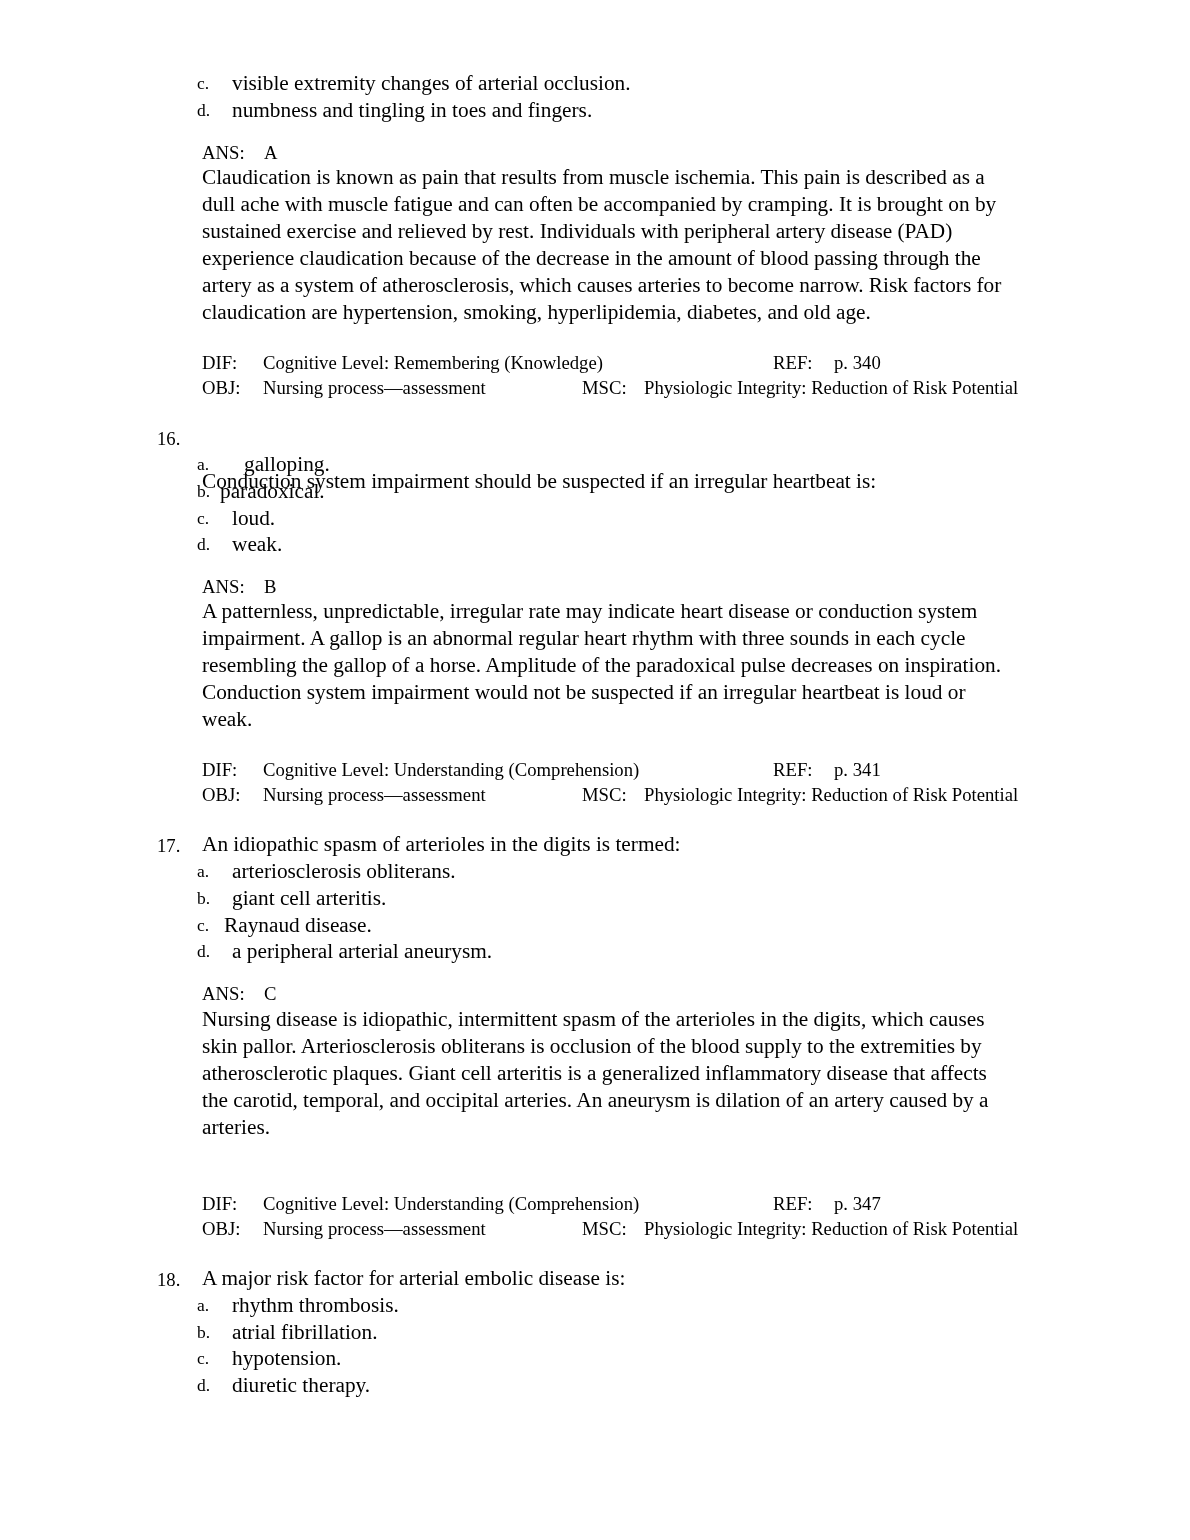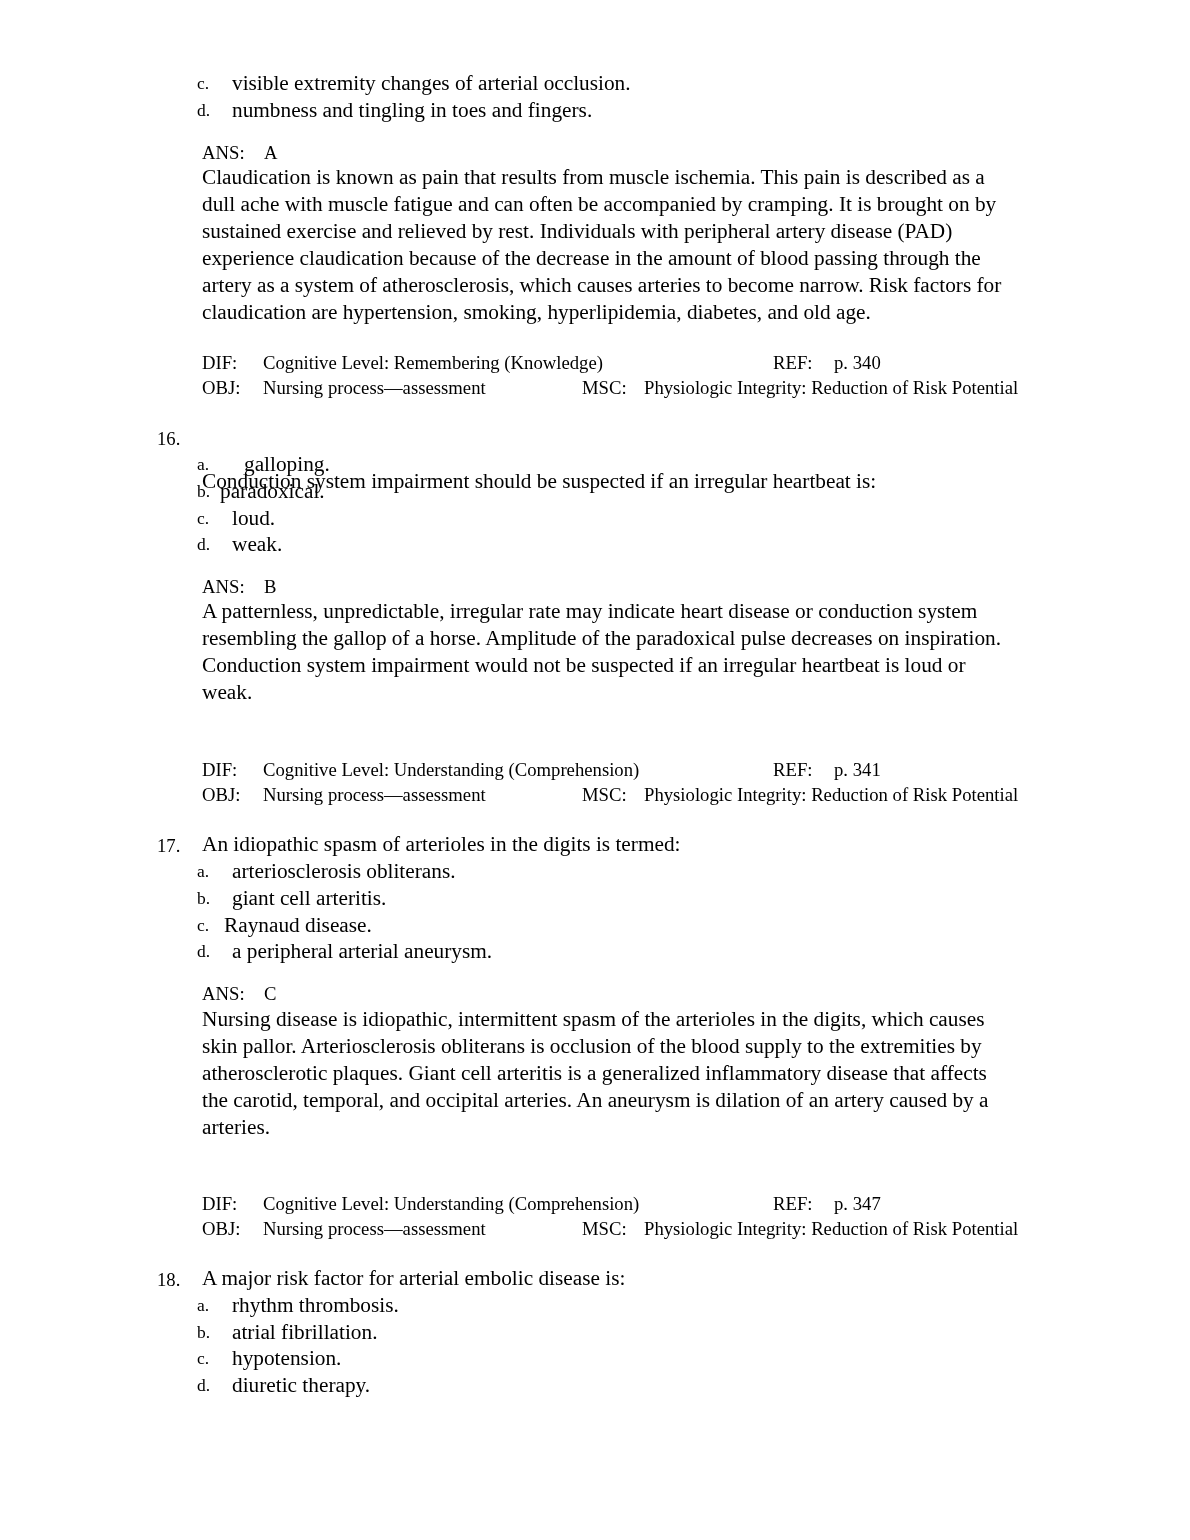--- a/index.html
+++ b/index.html
@@ -57,20 +57,21 @@
     <span class="abs optlet" style="left:197px;top:508px;">c.</span>
     <span class="abs big" style="left:232px;top:505px;">loud.</span>
     <span class="abs optlet" style="left:197px;top:534px;">d.</span>
     <span class="abs big" style="left:232px;top:531px;">weak.</span>
 
     <span class="abs small" style="left:202px;top:574px;">ANS:</span>
     <span class="abs small" style="left:264px;top:574px;">B</span>
 
     <div class="para" style="top:598px;">
       <span class="line">A patternless, unpredictable, irregular rate may indicate heart disease or conduction system</span>
+      <span class="line">impairment. A gallop is an abnormal regular heart rhythm with three sounds in each cycle</span>
       <span class="line">resembling the gallop of a horse. Amplitude of the paradoxical pulse decreases on inspiration.</span>
       <span class="line">Conduction system impairment would not be suspected if an irregular heartbeat is loud or</span>
       <span class="line">weak.</span>
     </div>
 
     <span class="abs small" style="left:202px;top:757px;">DIF:</span>
     <span class="abs small" style="left:263px;top:757px;">Cognitive Level: Understanding (Comprehension)</span>
     <span class="abs small" style="left:773px;top:757px;">REF:</span>
     <span class="abs small" style="left:834px;top:757px;">p. 341</span>
     <span class="abs small" style="left:202px;top:782px;">OBJ:</span>

